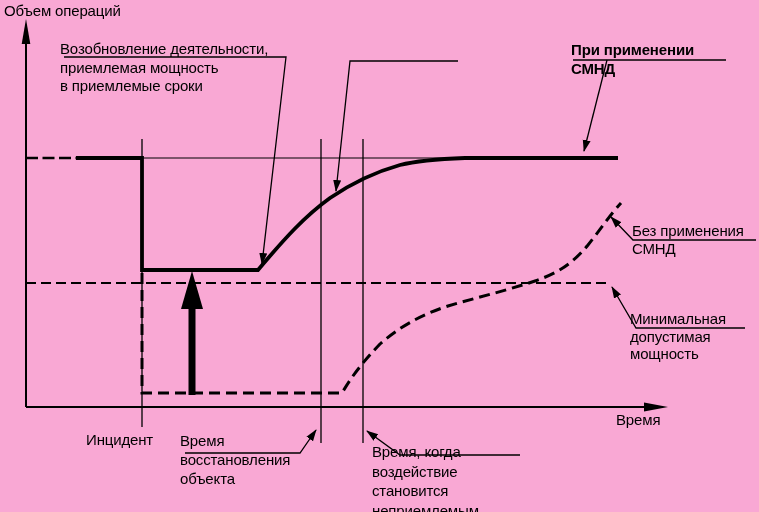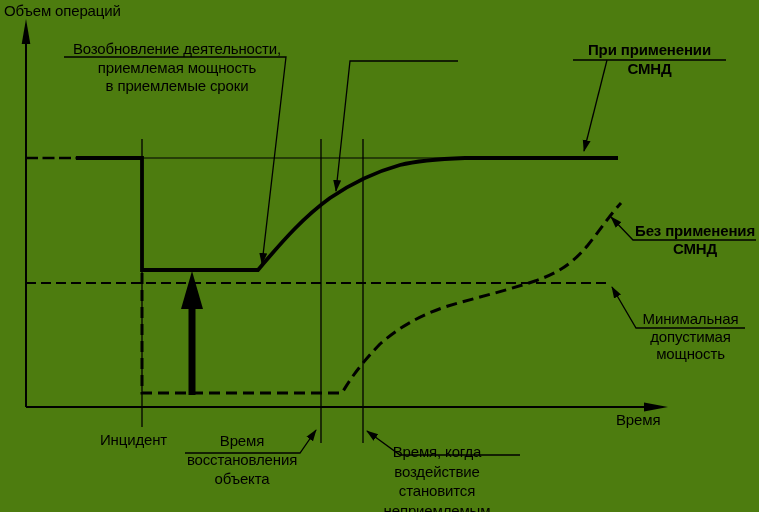--- a/index.html
+++ b/index.html
@@ -1,28 +1,28 @@
 <!DOCTYPE html>
 <html><head>
 <meta charset="utf-8">
 <style>
   html,body { margin:0; padding:0; background:#ffffff; }
   .stage {
     position:relative;
     width:759px; height:512px;
-    background:#4d7c0f;
+    background:#f9a8d4;
     font-family:"Liberation Sans", sans-serif;
     color:#000;
     overflow:hidden;
   }
   .stage svg { position:absolute; left:0; top:0; }
   .lbl {
     position:absolute;
     white-space:pre-line;
-    text-align:center;
+    text-align:left;
     font-size:15px;
     line-height:18.5px;
     letter-spacing:-0.15px;
     color:#000;
   }
   .lbl.left { text-align:left; }
 </style>
 </head>
 <body>
 
@@ -80,21 +80,21 @@
 
   <div class="lbl" style="left:60px; top:40px; width:234px;">Возобновление деятельности,
 приемлемая мощность
 в приемлемые сроки</div>
 
 
   <div class="lbl" style="left:571px; top:41px; width:157px;font-weight:bold;">При применении
 СМНД</div>
 
 
-  <div class="lbl" style="left:632px; top:222px; width:126px; line-height:18px;font-weight:bold;">Без применения
+  <div class="lbl" style="left:632px; top:222px; width:126px; line-height:18px;">Без применения
 СМНД</div>
 
   <div class="lbl" style="left:86px; top:431px; width:95px;">Инцидент</div>
 
   <div class="lbl" style="left:630px; top:310px; width:121px; line-height:17.5px;">Минимальная
 допустимая
 мощность</div>
 
   <div class="lbl" style="left:180px; top:431px; width:124px; line-height:19px;">Время
 восстановления

